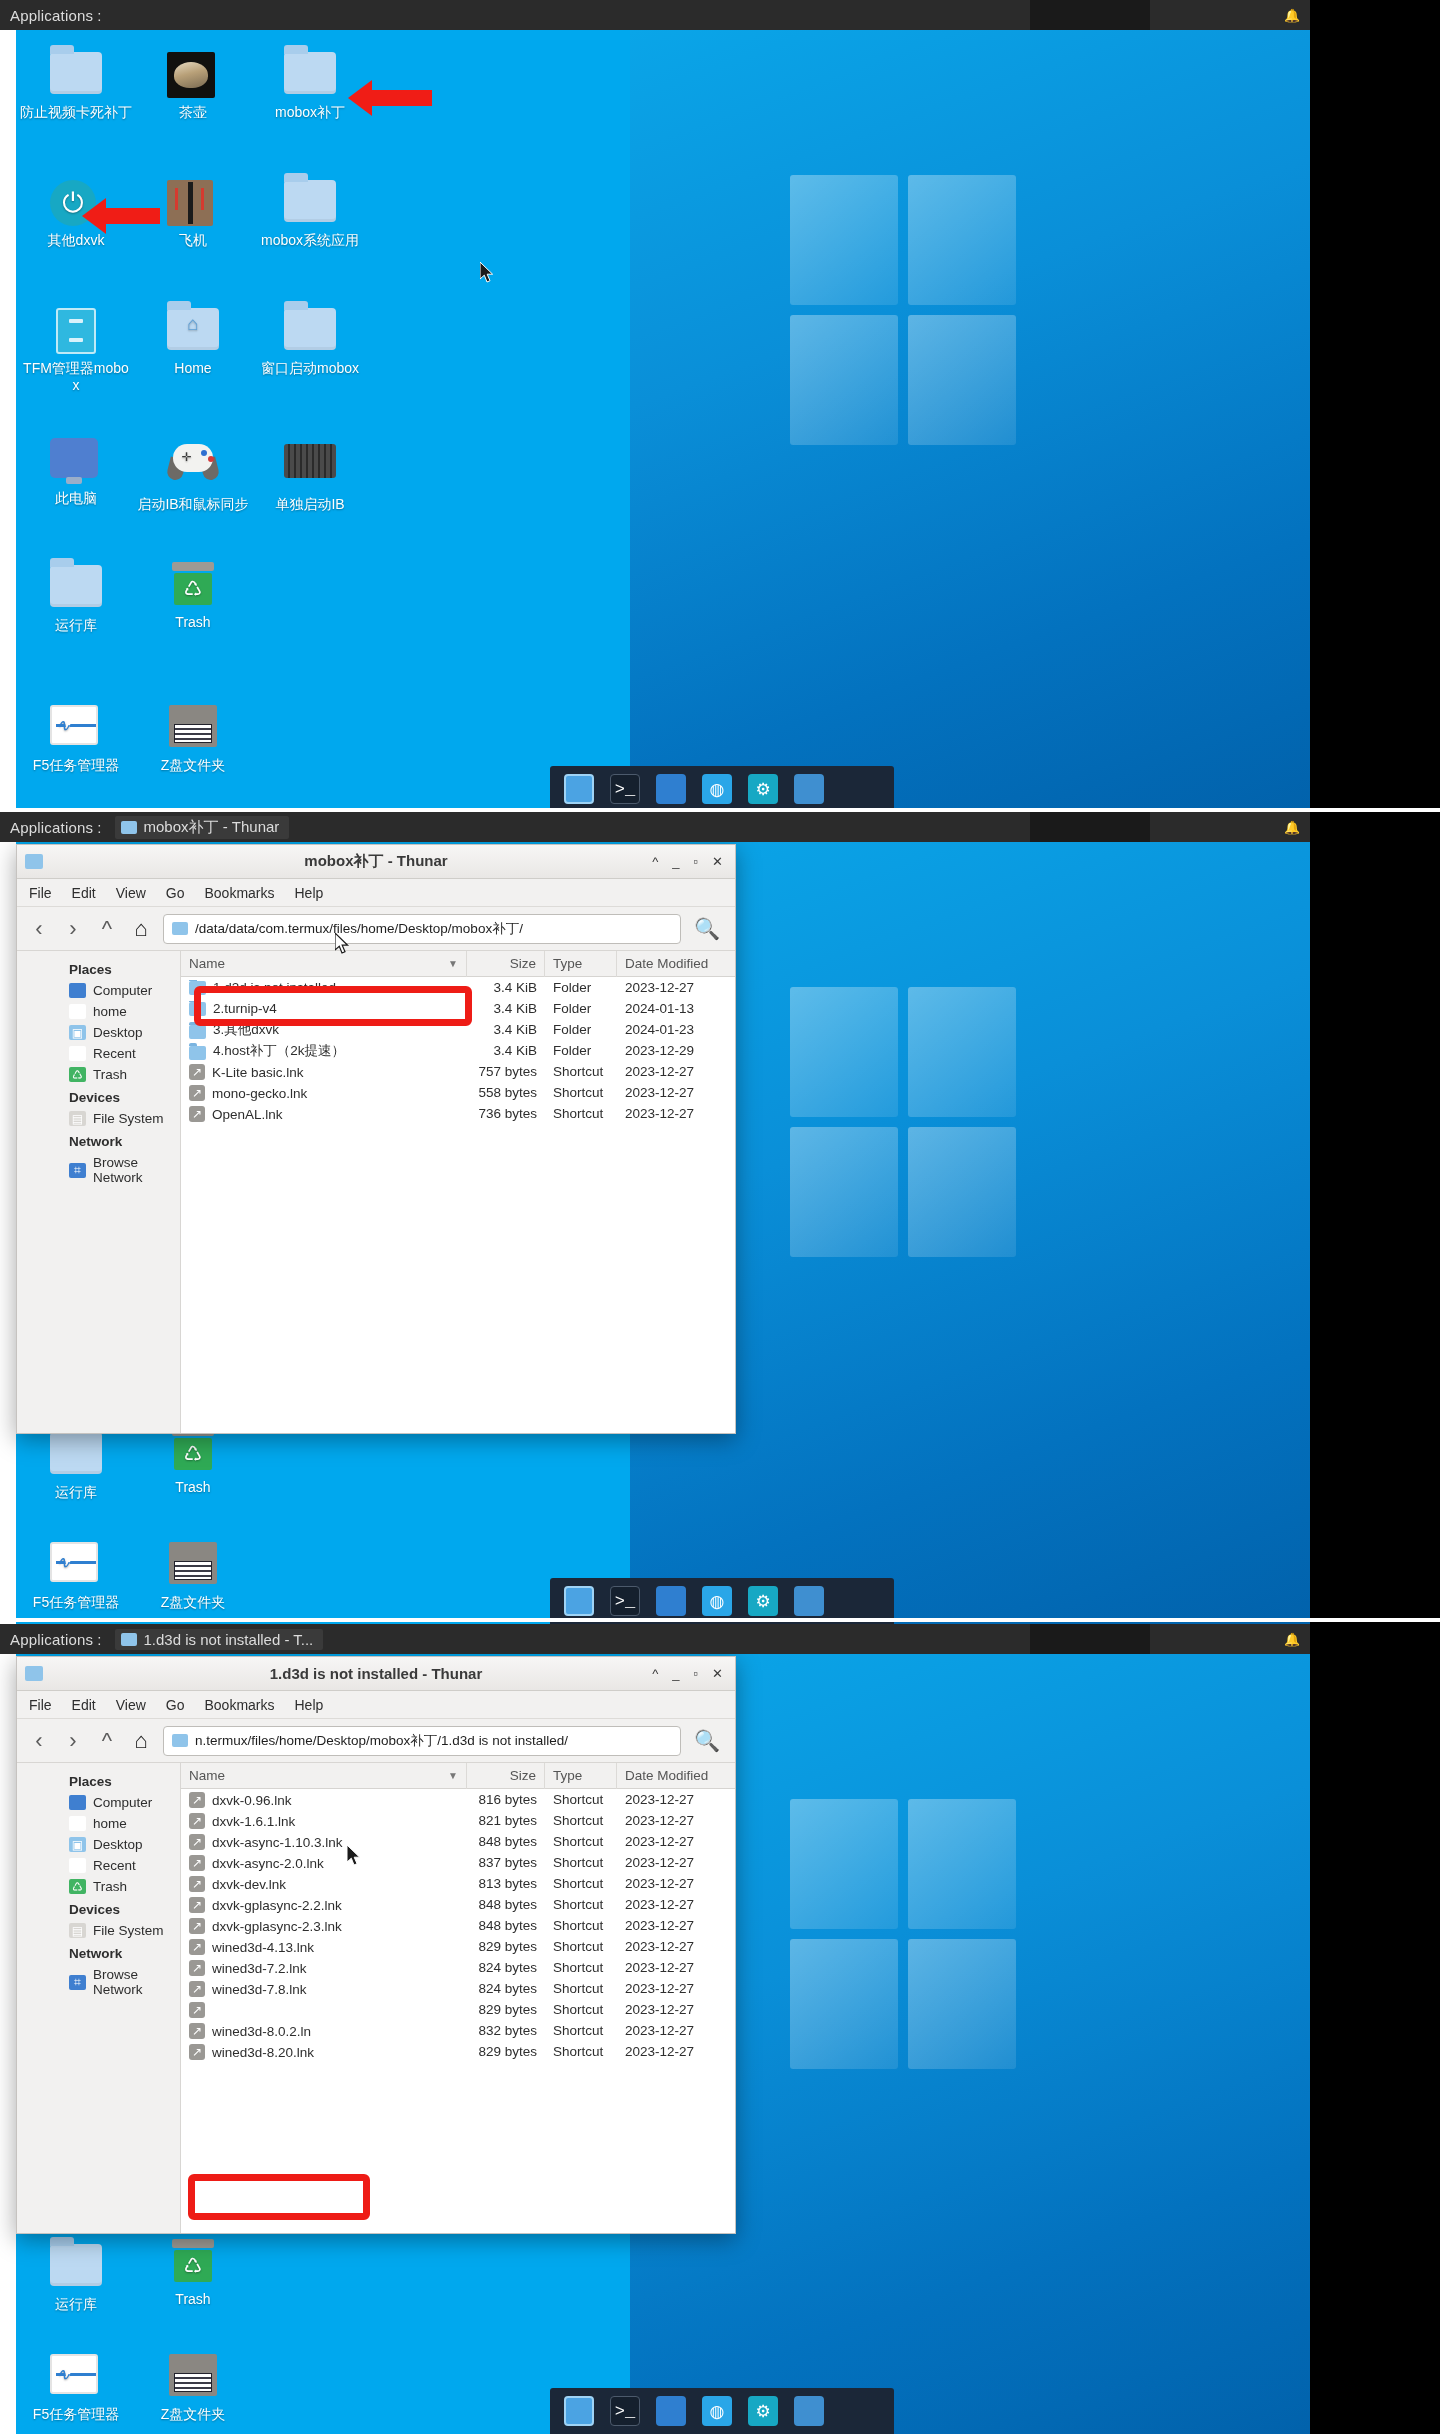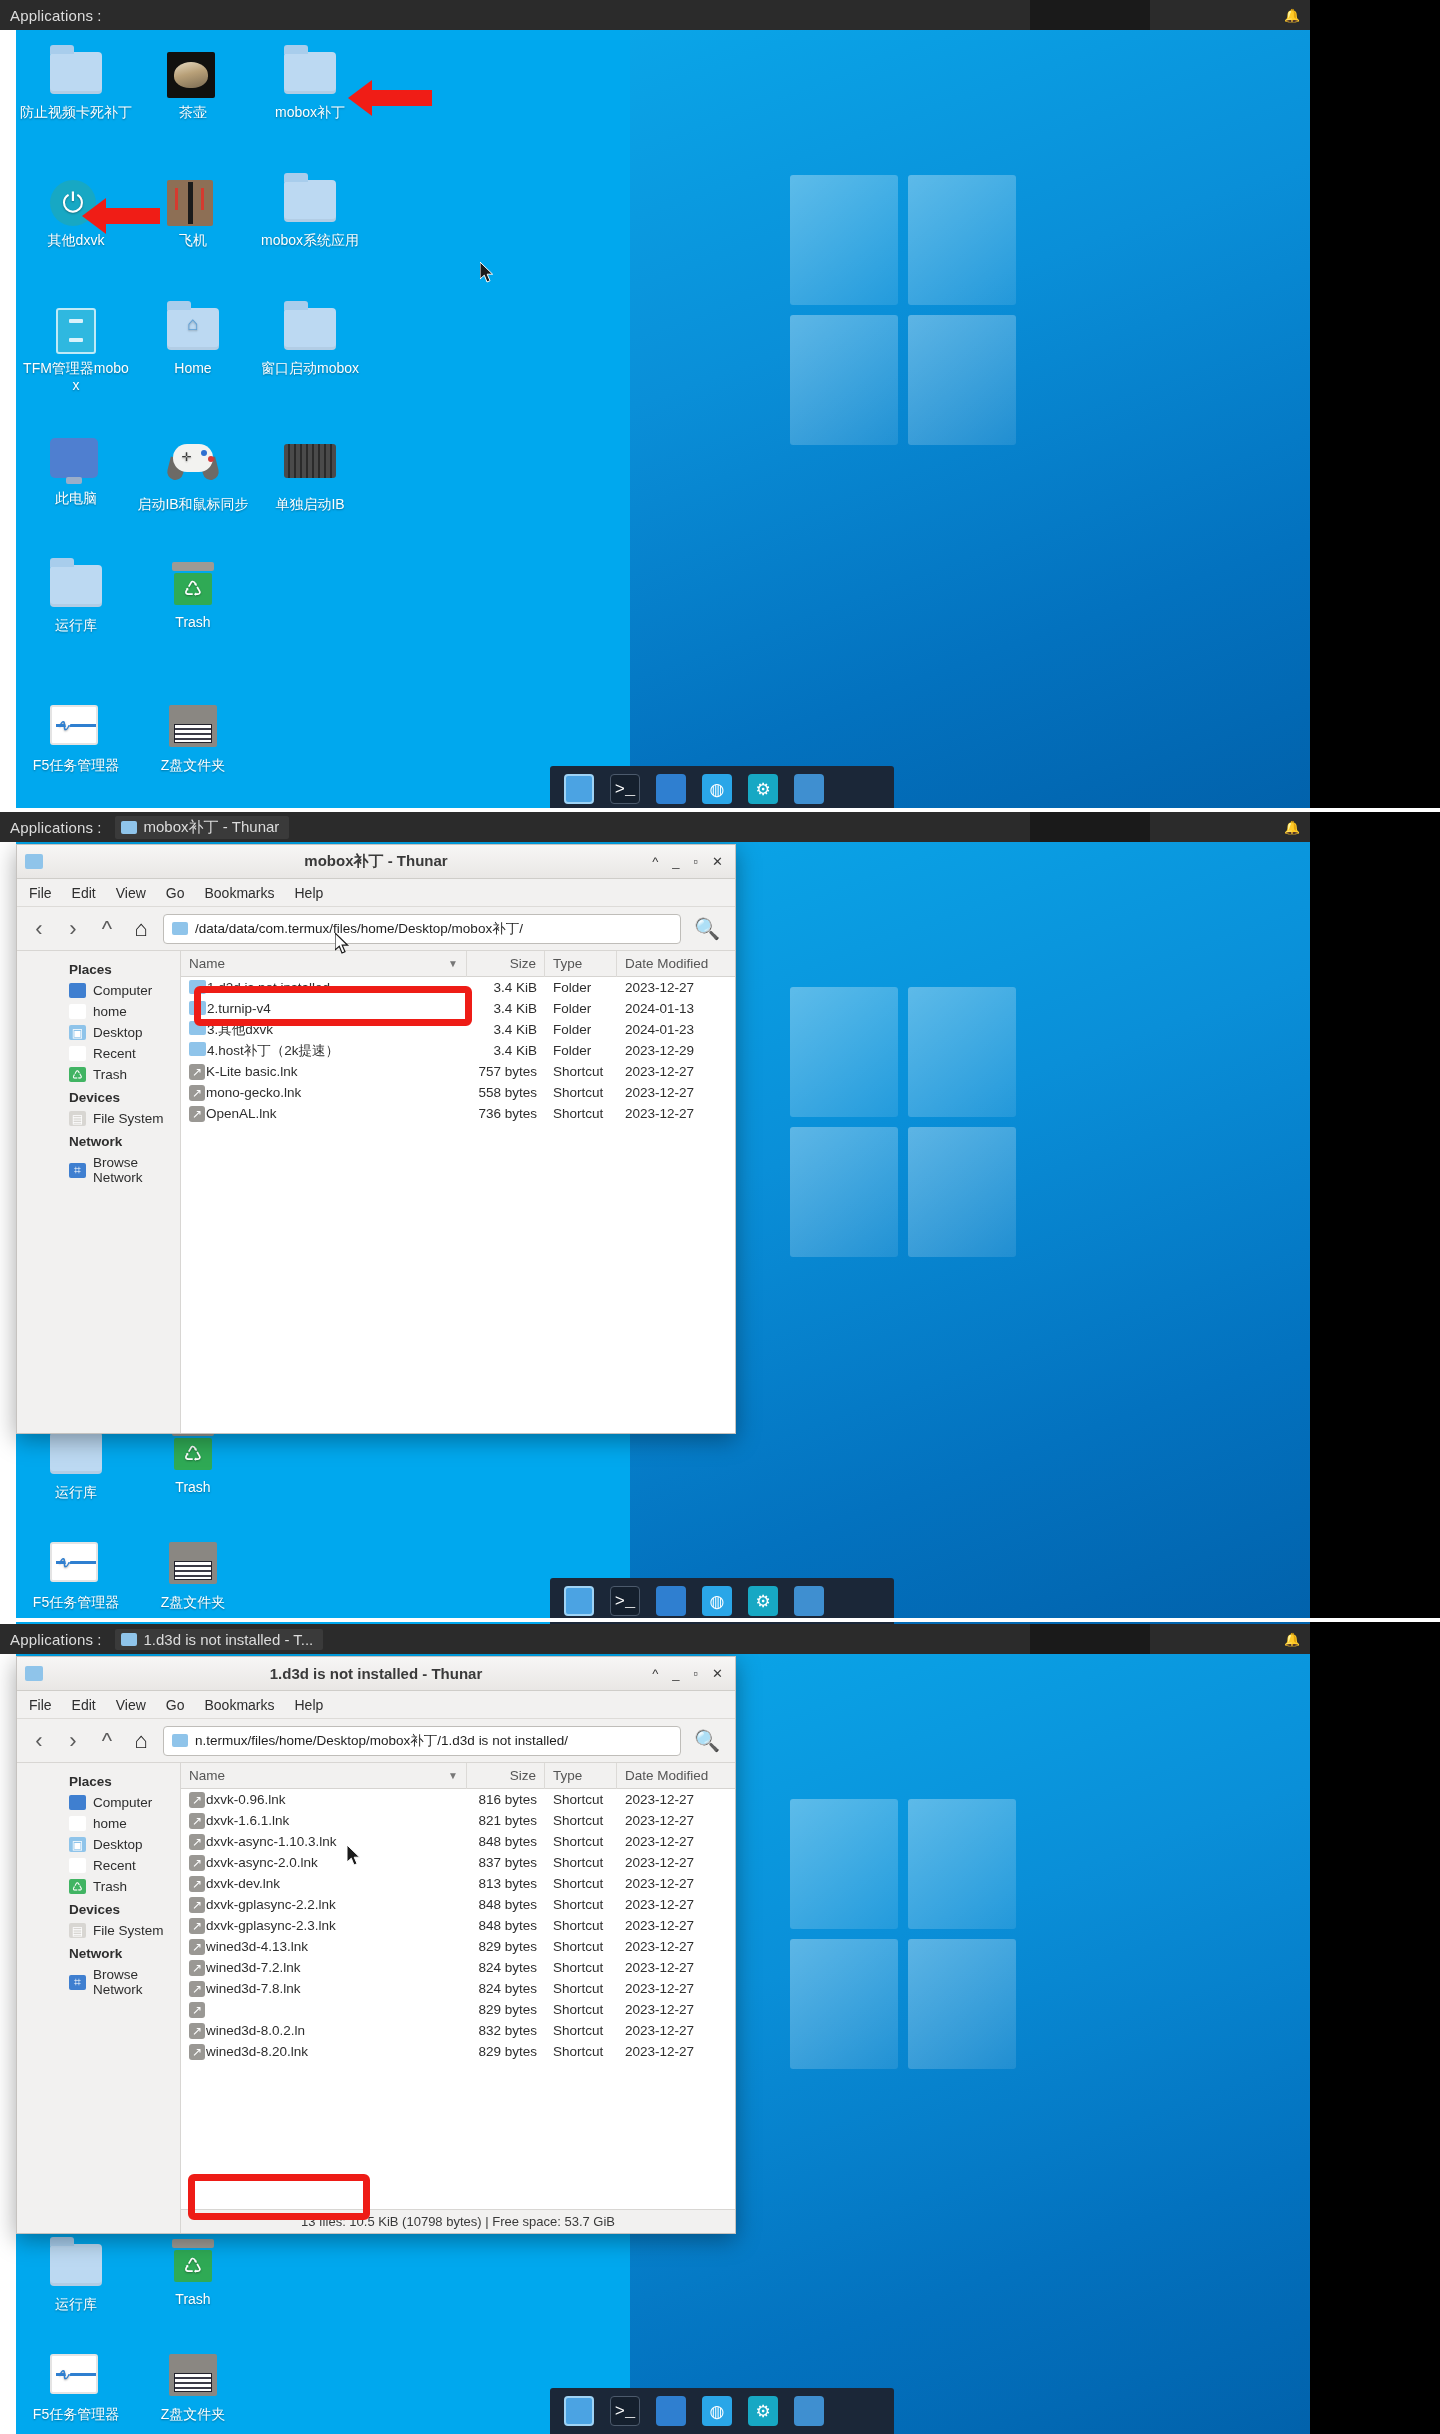--- a/index.html
+++ b/index.html
@@ -266,21 +266,21 @@
     padding: 0 8px; border-right: 1px solid #dcdad7; height: 26px; line-height: 26px; white-space: nowrap; overflow: hidden;
   }
   .c-name { flex: 1; position: relative; }
   .c-name .sortarrow { position: absolute; right: 8px; top: 0; font-size: 10px; color: #777; }
   .c-size { width: 78px; text-align: right; }
   .c-type { width: 72px; }
   .c-date { width: 118px; border-right: none !important; }
   .rows { flex: 1; overflow: hidden; }
   .frow { display: flex; align-items: center; height: 21px; font-size: 13.5px; }
   .frow > div { padding: 0 8px; white-space: nowrap; overflow: hidden; }
-  .f-name { flex: 1; display: flex; align-items: flex-start; gap: 1px; min-width: 0; }
+  .f-name { flex: 1; display: flex; align-items: flex-end; gap: 7px; min-width: 0; }
   .f-size { width: 78px; text-align: right; }
   .f-type { width: 72px; }
   .f-date { width: 118px; }
   .ic-folder { width: 17px; height: 14px; background: #8fc4ea; border-radius: 2px; flex: none; position: relative; }
   .ic-folder:before { content:""; position:absolute; left:0; top:-3px; width:8px; height:3px; background:#7ab4e0; border-radius:2px 2px 0 0;}
   .ic-lnk {
     width: 16px; height: 16px; background: #9a9894; border-radius: 3px; flex: none;
     color: #fff; font-size: 12px; line-height: 16px; text-align: center;
   }
   .statusbar {
@@ -937,21 +937,20 @@
             <div class="frow">
                 <div class="f-name">
                   <span class="ic-lnk">↗</span>
                   <span>wined3d-8.20.lnk</span>
                 </div>
                 <div class="f-size">829 bytes</div>
                 <div class="f-type">Shortcut</div>
                 <div class="f-date">2023-12-27</div>
               </div>
           </div>
-          <div class="statusbar">13 files: 10.5 KiB (10798 bytes)  |  Free space: 53.7 GiB</div>
         </div>
       </div>
       <div class="cursor" style="left:330px; top:188px;">
         <svg width="16" height="22" viewBox="0 0 16 22">
             <path d="M0,0 L0,17 L4.3,13.2 L7,20 L10,18.7 L7.2,12.2 L12.6,12.2 Z" fill="#1b1b1b" stroke="#fff" stroke-width="1"></path>
           </svg>
       </div>
     </div>
 
     <div class="redbox" style="left:188px; top:520px; width:182px; height:46px;"></div>

